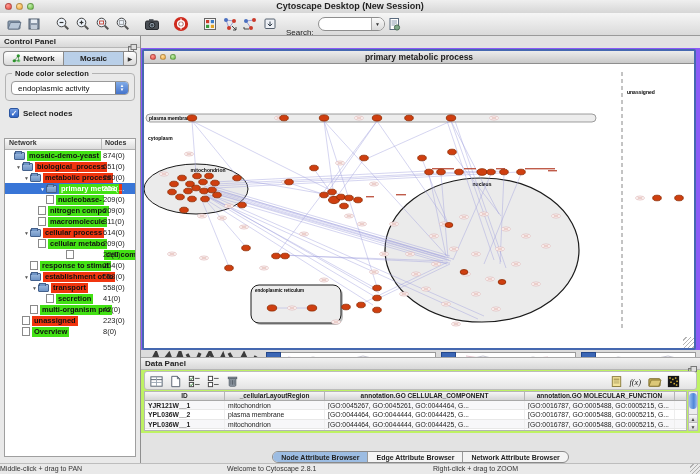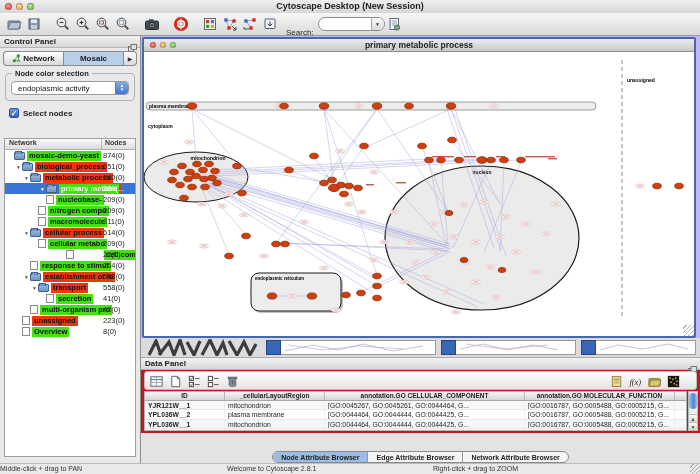--- a/index.html
+++ b/index.html
@@ -85,41 +85,41 @@
     background:#6f95c7; border:1px solid #44618c; border-bottom:none; }
   .tr-ic.doc { width:8px; height:9px; background:#fff; border:1px solid #8a8a8a; }
   .tr-label { padding:0 2px; line-height:10px; }
   .tr-label.green { background:#43e114; }
   .tr-label.red { background:#f1350f; }
   .tr-label.red-edge { border-right:3px solid #f1350f; }
   .tr-val { position:absolute; left:98px; top:0; line-height:11px; font-weight:normal; color:#222; }
   .tree-row.selected .tr-val { color:#fff; }
 
   
-  .desktop { position:absolute; left:141px; top:36px; width:559px; height:321px; background:#c4b5fd; overflow:hidden; }
+  .desktop { position:absolute; left:141px; top:48px; width:559px; height:321px; background:#8b5cf6; overflow:hidden; }
   .frag-strip { position:absolute; left:0; top:302px; width:559px; height:19px; background:#dcdcdc; }
   .frag { position:absolute; top:2px; height:15px; background:#fff; border:1px solid #9a9a9a; }
   .frag .blue { position:absolute; left:-1px; top:-1px; width:15px; height:15px; background:#3a66b5; border:1px solid #24478a;}
   .frag svg { position:absolute; left:16px; top:0; }
   .logo-wrap { position:absolute; left:6px; top:1px; }
 
   .net-window { position:absolute; left:1px; top:1px; width:554px; height:301px;
     border:2px solid #4568b0; background:#fff; border-radius:2px; }
   .net-titlebar { height:13px; background:linear-gradient(#ececec,#c9c9c9); border-bottom:1px solid #8e8e8e; position:relative; }
   .net-titlebar .tl { top:3px; width:6px; height:6px; }
   .net-titlebar .tl.red{left:6px;} .net-titlebar .tl.yel{left:16px;} .net-titlebar .tl.grn{left:26px;}
   .net-titlebar .title { position:absolute; left:0; right:0; top:1px; text-align:center; font-size:8.5px; font-weight:bold; color:#222; }
   .net-canvas { position:relative; width:550px; height:284px; background:#fff; }
   .net-canvas svg { display:block; }
   .resize-grip { position:absolute; right:0; bottom:0; width:11px; height:11px;
     background:repeating-linear-gradient(135deg,#fff 0 2px,#b5b5b5 2px 3px); }
 
   
   .data-panel { position:absolute; left:141px; top:357px; width:559px; height:76px;
-    background:#b91c1c; border-top:1px solid #a8a8a8; }
+    background:#bef264; border-top:1px solid #a8a8a8; }
   .dp-toolbar { position:absolute; left:3px; right:3px; top:13px; height:19px;
     background:linear-gradient(#fdfdfd,#e4e4e4); border:1px solid #bcbcbc; border-radius:3px;
     display:flex; align-items:flex-end; }
   .dp-icons-left { display:flex; gap:2px; padding-left:3px; }
   .dp-icons-right { display:flex; gap:2px; margin-left:auto; padding-right:14px; }
   .dp-icon { width:17px; height:16px; display:inline-flex; align-items:center; justify-content:center; border:1px solid transparent; }
   .dp-icon svg { width:15px; height:15px; }
 
   .dp-table { position:absolute; left:3px; right:13px; top:33px; bottom:2px; background:#fff;
     border:1px solid #b5b5b5; overflow:hidden; }

